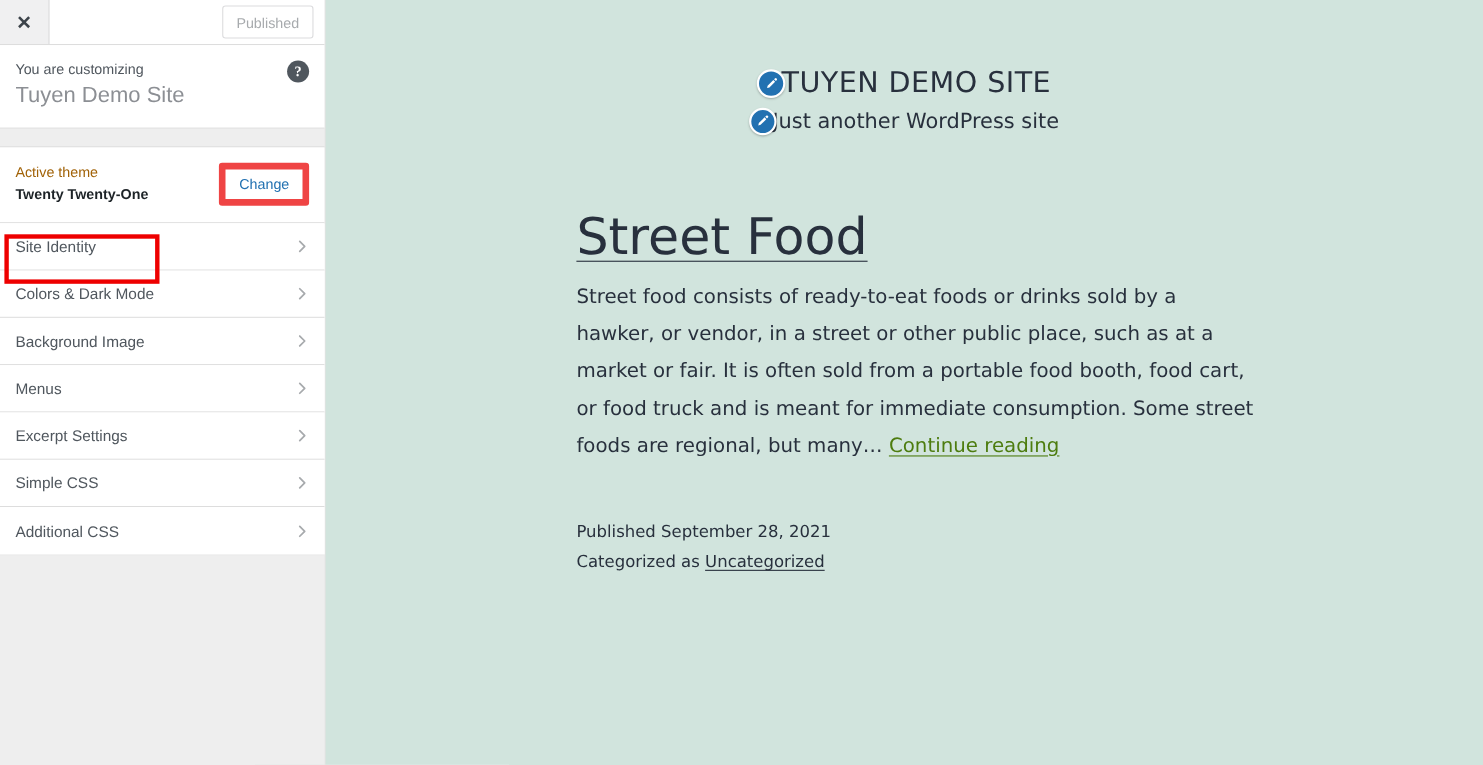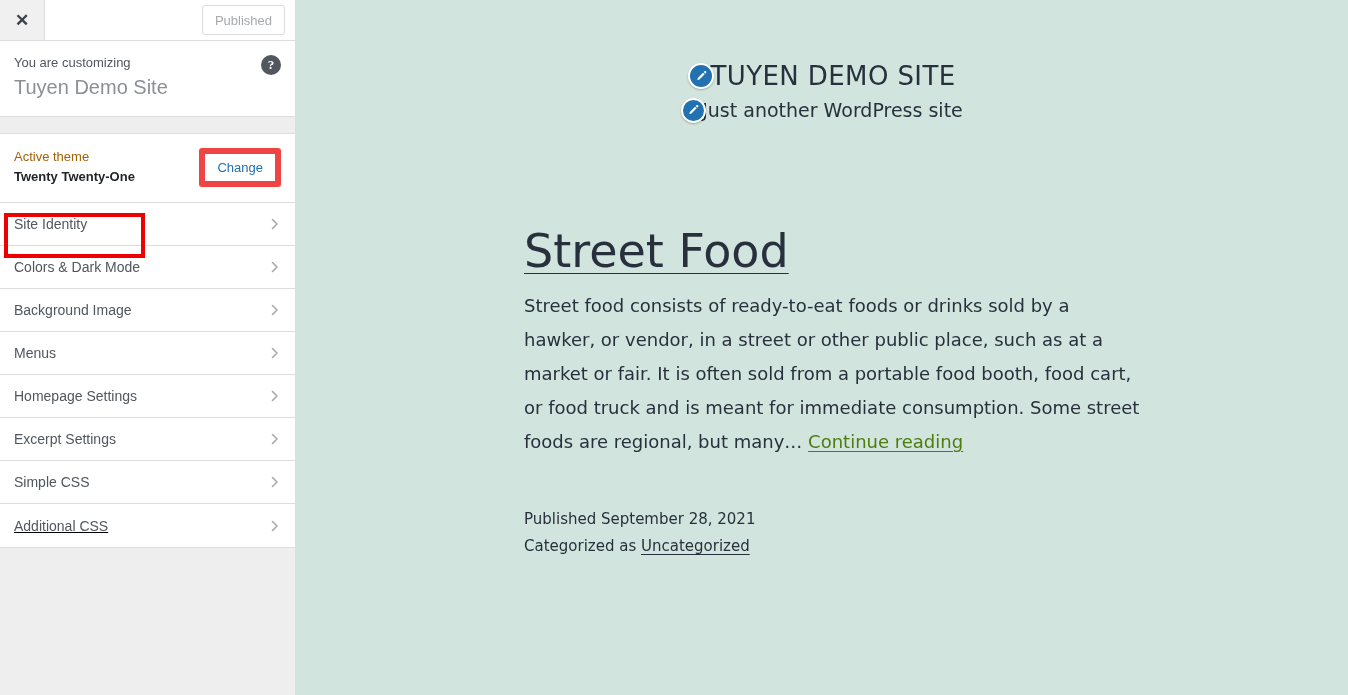--- a/index.html
+++ b/index.html
@@ -178,21 +178,20 @@
     box-sizing: border-box;
     border-bottom: 1px solid #dddddd;
     display: flex;
     align-items: center;
     padding: 0 14px;
     background: #ffffff;
     cursor: pointer;
   }
   .panel-item:last-child {
     border-bottom: none;
-    text-decoration: underline;
   }
   .panel-item-label {
     font-size: 14px;
     color: #50575e;
     line-height: 20px;
   }
   .chevron {
     position: absolute;
     right: 14px;
     top: 50%;
@@ -277,21 +276,21 @@
     z-index: 2;
   }
   .edit-pencil.small {
     width: 25px;
     height: 25px;
     min-width: 25px;
   }
   .edit-pencil svg { display: block; }
 
   .post-area {
-    margin-top: 100px;
+    margin-top: 64px;
     padding-left: 228px;
     padding-right: 60px;
     max-width: 680px;
   }
   .post-title {
     font-family: "DejaVu Sans", sans-serif;
     font-size: 46px;
     font-weight: normal;
     color: #28303d;
     line-height: 56px;
@@ -394,28 +393,20 @@
       <div class="panel-item">
         <span class="panel-item-label">Menus</span>
         <span class="chevron">
           <svg viewBox="0 0 12 12" width="12" height="12">
               <path d="M3.5 1.5 L8 6 L3.5 10.5" fill="none" stroke="#a7aaad" stroke-width="1.6" stroke-linecap="round" stroke-linejoin="round"></path>
             </svg>
         </span>
       </div>
 
 
-      <div class="panel-item">
-        <span class="panel-item-label">Homepage Settings</span>
-        <span class="chevron">
-          <svg viewBox="0 0 12 12" width="12" height="12">
-              <path d="M3.5 1.5 L8 6 L3.5 10.5" fill="none" stroke="#a7aaad" stroke-width="1.6" stroke-linecap="round" stroke-linejoin="round"></path>
-            </svg>
-        </span>
-      </div>
 
       <div class="panel-item">
         <span class="panel-item-label">Excerpt Settings</span>
         <span class="chevron">
           <svg viewBox="0 0 12 12" width="12" height="12">
               <path d="M3.5 1.5 L8 6 L3.5 10.5" fill="none" stroke="#a7aaad" stroke-width="1.6" stroke-linecap="round" stroke-linejoin="round"></path>
             </svg>
         </span>
       </div>
 

